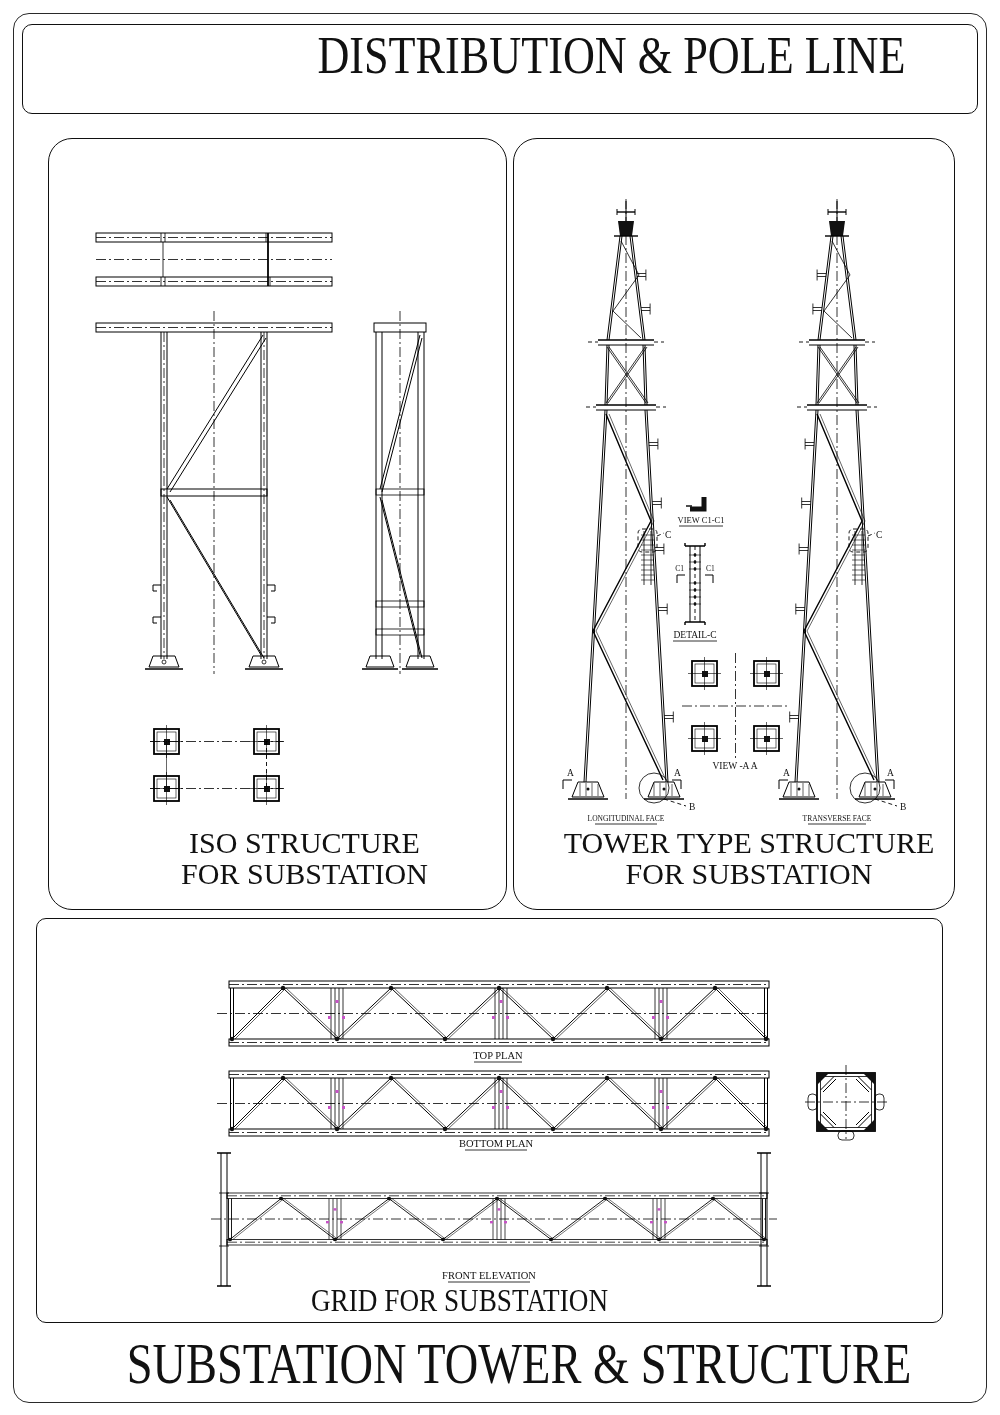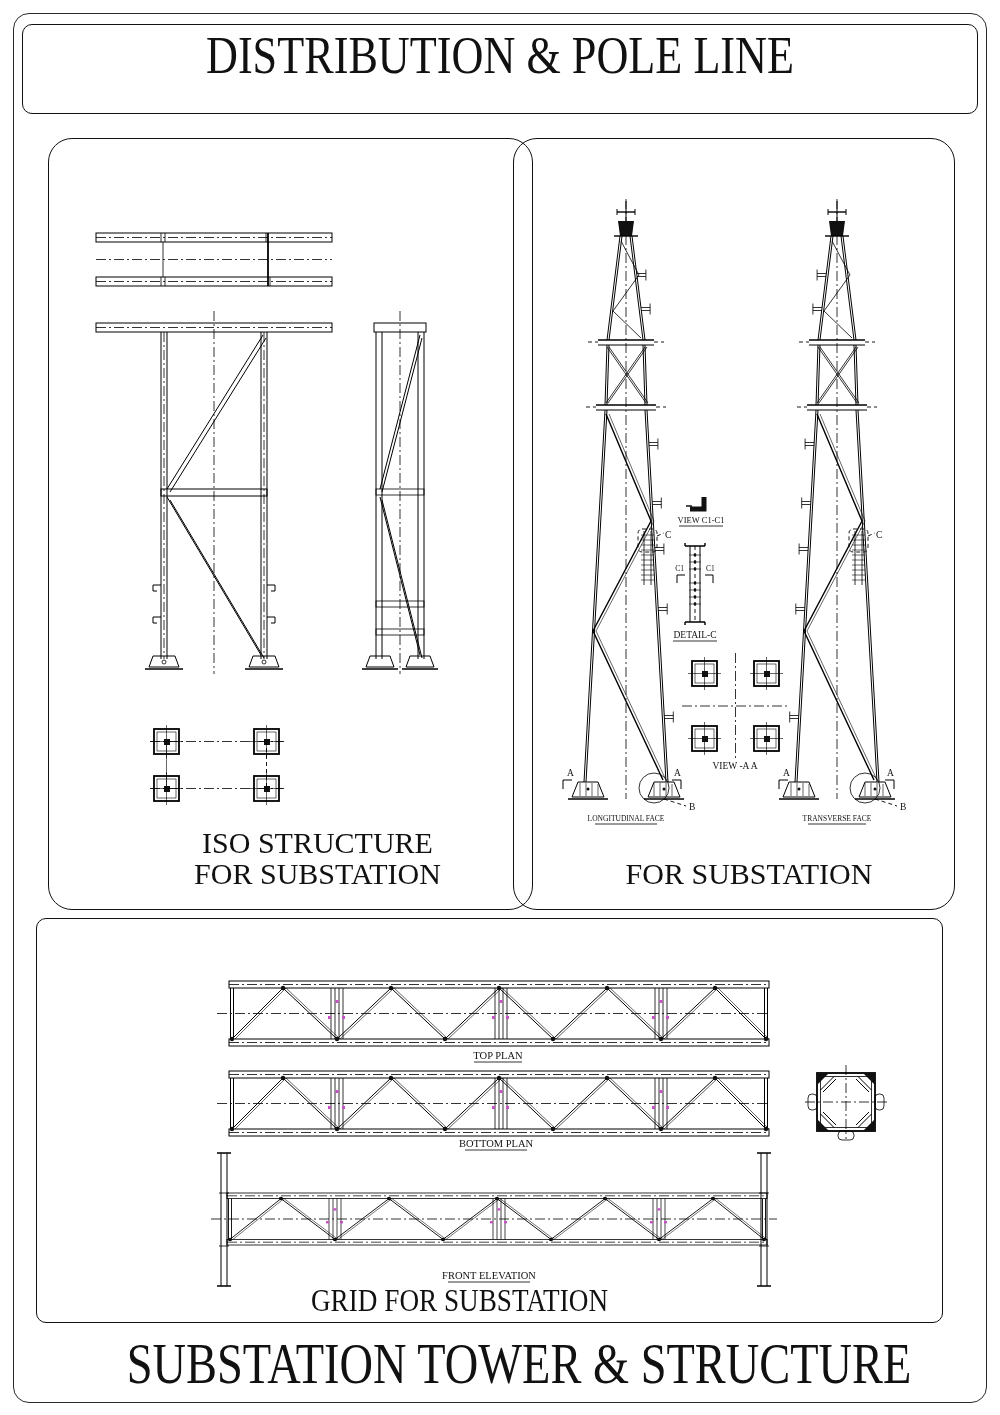--- a/index.html
+++ b/index.html
@@ -1,23 +1,23 @@
 <!DOCTYPE html>
 <html><head>
 <meta charset="utf-8">
 <style>
   html,body{margin:0;padding:0;background:#fff;}
   body{width:1000px;height:1415px;position:relative;font-family:"Liberation Serif",serif;color:#111;}
   .abs{position:absolute;}
   .page-border{left:13px;top:13px;width:972px;height:1388px;border:1.4px solid #2a2a2a;border-radius:16px;}
-  .title-box{left:22px;top:24px;width:954px;height:88px;border:1.6px solid #111;border-radius:10px;text-align:center;}
+  .title-box{left:22px;top:24px;width:954px;height:88px;border:1.6px solid #111;border-radius:10px;text-align:right;}
   .title-main{margin-top:4px;font-size:52px;line-height:54px;transform:scaleX(0.85);transform-origin:center;white-space:nowrap;}
   .title-sub{font-size:29px;line-height:30px;white-space:nowrap;}
   .panel{border:1.5px solid #111;border-radius:24px;}
-  .panel-iso{left:48px;top:138px;width:457px;height:770px;padding-left:26px;}
+  .panel-iso{left:48px;top:138px;width:457px;height:770px;}
   .panel-tower{left:513px;top:138px;width:440px;height:770px;}
   .panel-grid{left:36px;top:918px;width:905px;height:403px;border-radius:10px;}
   .caption{left:0;right:0;text-align:center;font-size:30px;line-height:31px;white-space:pre-line;}
   .cap-iso{top:688px;transform:translateX(27px);}
   .cap-tower{top:688px;transform:translateX(15px);}
   .cap-grid{top:366px;font-size:32px;transform:translateX(-30px) scaleX(0.85);}
   .footer-title{left:0;right:0;top:1330px;text-align:center;font-size:58px;white-space:nowrap;transform:translateX(19px) scaleX(0.8);}
   svg{position:absolute;left:0;top:0;overflow:visible;}
   .s{stroke:#000;stroke-width:1;fill:none;}
   .s6{stroke:#000;stroke-width:0.6;fill:none;}
@@ -241,21 +241,21 @@
     <g>
       <use href="#pad" x="178" y="522"></use>
         <use href="#pad" x="240" y="522"></use>
       <use href="#pad" x="178" y="587"></use>
         <use href="#pad" x="240" y="587"></use>
       <line x1="168" y1="567" x2="274" y2="567" class="dd"></line>
       <line x1="221.5" y1="514" x2="221.5" y2="620" class="dd"></line>
       <text x="221" y="630" class="t9 mid">VIEW -A A</text>
     </g>
   </svg>
-  <div class="abs caption cap-tower"><br><span>FOR SUBSTATION</span></div>
+  <div class="abs caption cap-tower"><span>TOWER TYPE STRUCTURE</span><br><span>FOR SUBSTATION</span></div>
 </div>
 
 <div class="abs panel panel-grid">
   <svg width="905" height="403" viewBox="0 0 905 403">
     <g>
       <line x1="180" y1="94.5" x2="732" y2="94.5" class="dd"></line>
       <use href="#truss-plan" transform="translate(192,62)"></use>
       <text x="461" y="140" class="t10 mid">TOP PLAN</text>
       <line x1="437" y1="143" x2="485" y2="143" class="s8"></line>
     </g>

